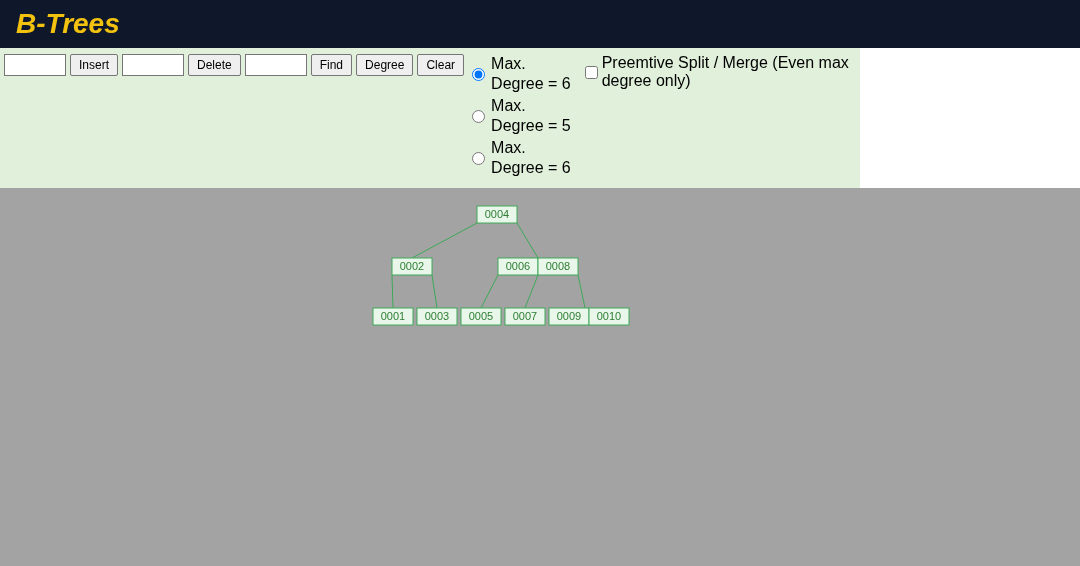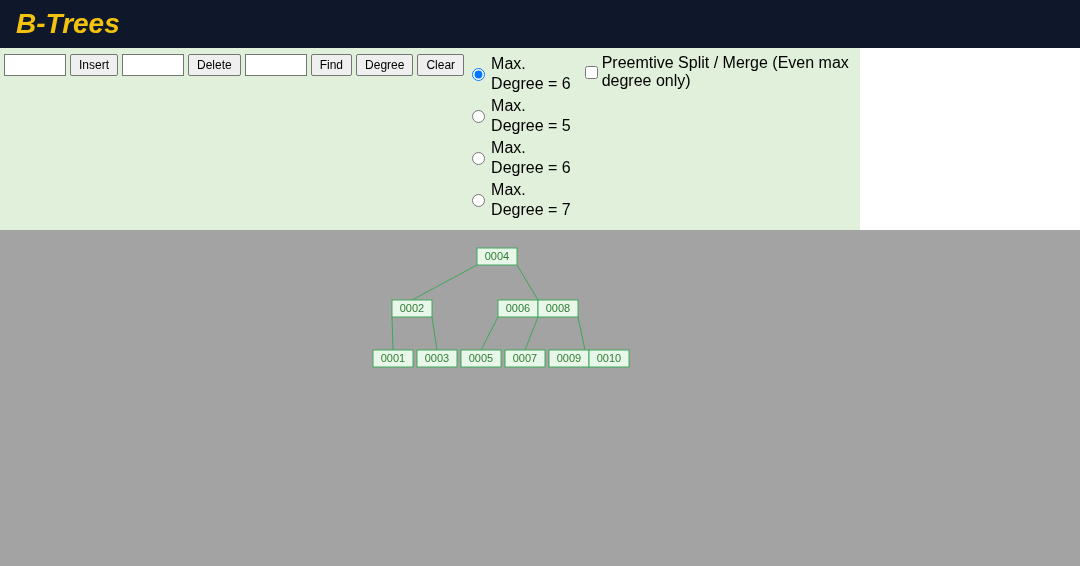--- a/index.html
+++ b/index.html
@@ -138,24 +138,20 @@
       <span>Max. Degree = 6</span>
     </label>
     <label class="degree-row">
       <input type="radio" name="deg" style="">
       <span>Max. Degree = 5</span>
     </label>
     <label class="degree-row">
       <input type="radio" name="deg" style="">
       <span>Max. Degree = 6</span>
     </label>
-    <label class="degree-row">
-      <input type="radio" name="deg" style="">
-      <span>Max. Degree = 7</span>
-    </label>
   </div>
 
   <label class="preemptive">
     <input type="checkbox" style="">
     <span>Preemtive Split / Merge (Even max degree only)</span>
   </label>
 </div>
 
 <div class="canvas-area">
   <svg class="tree" width="1080" height="380">

